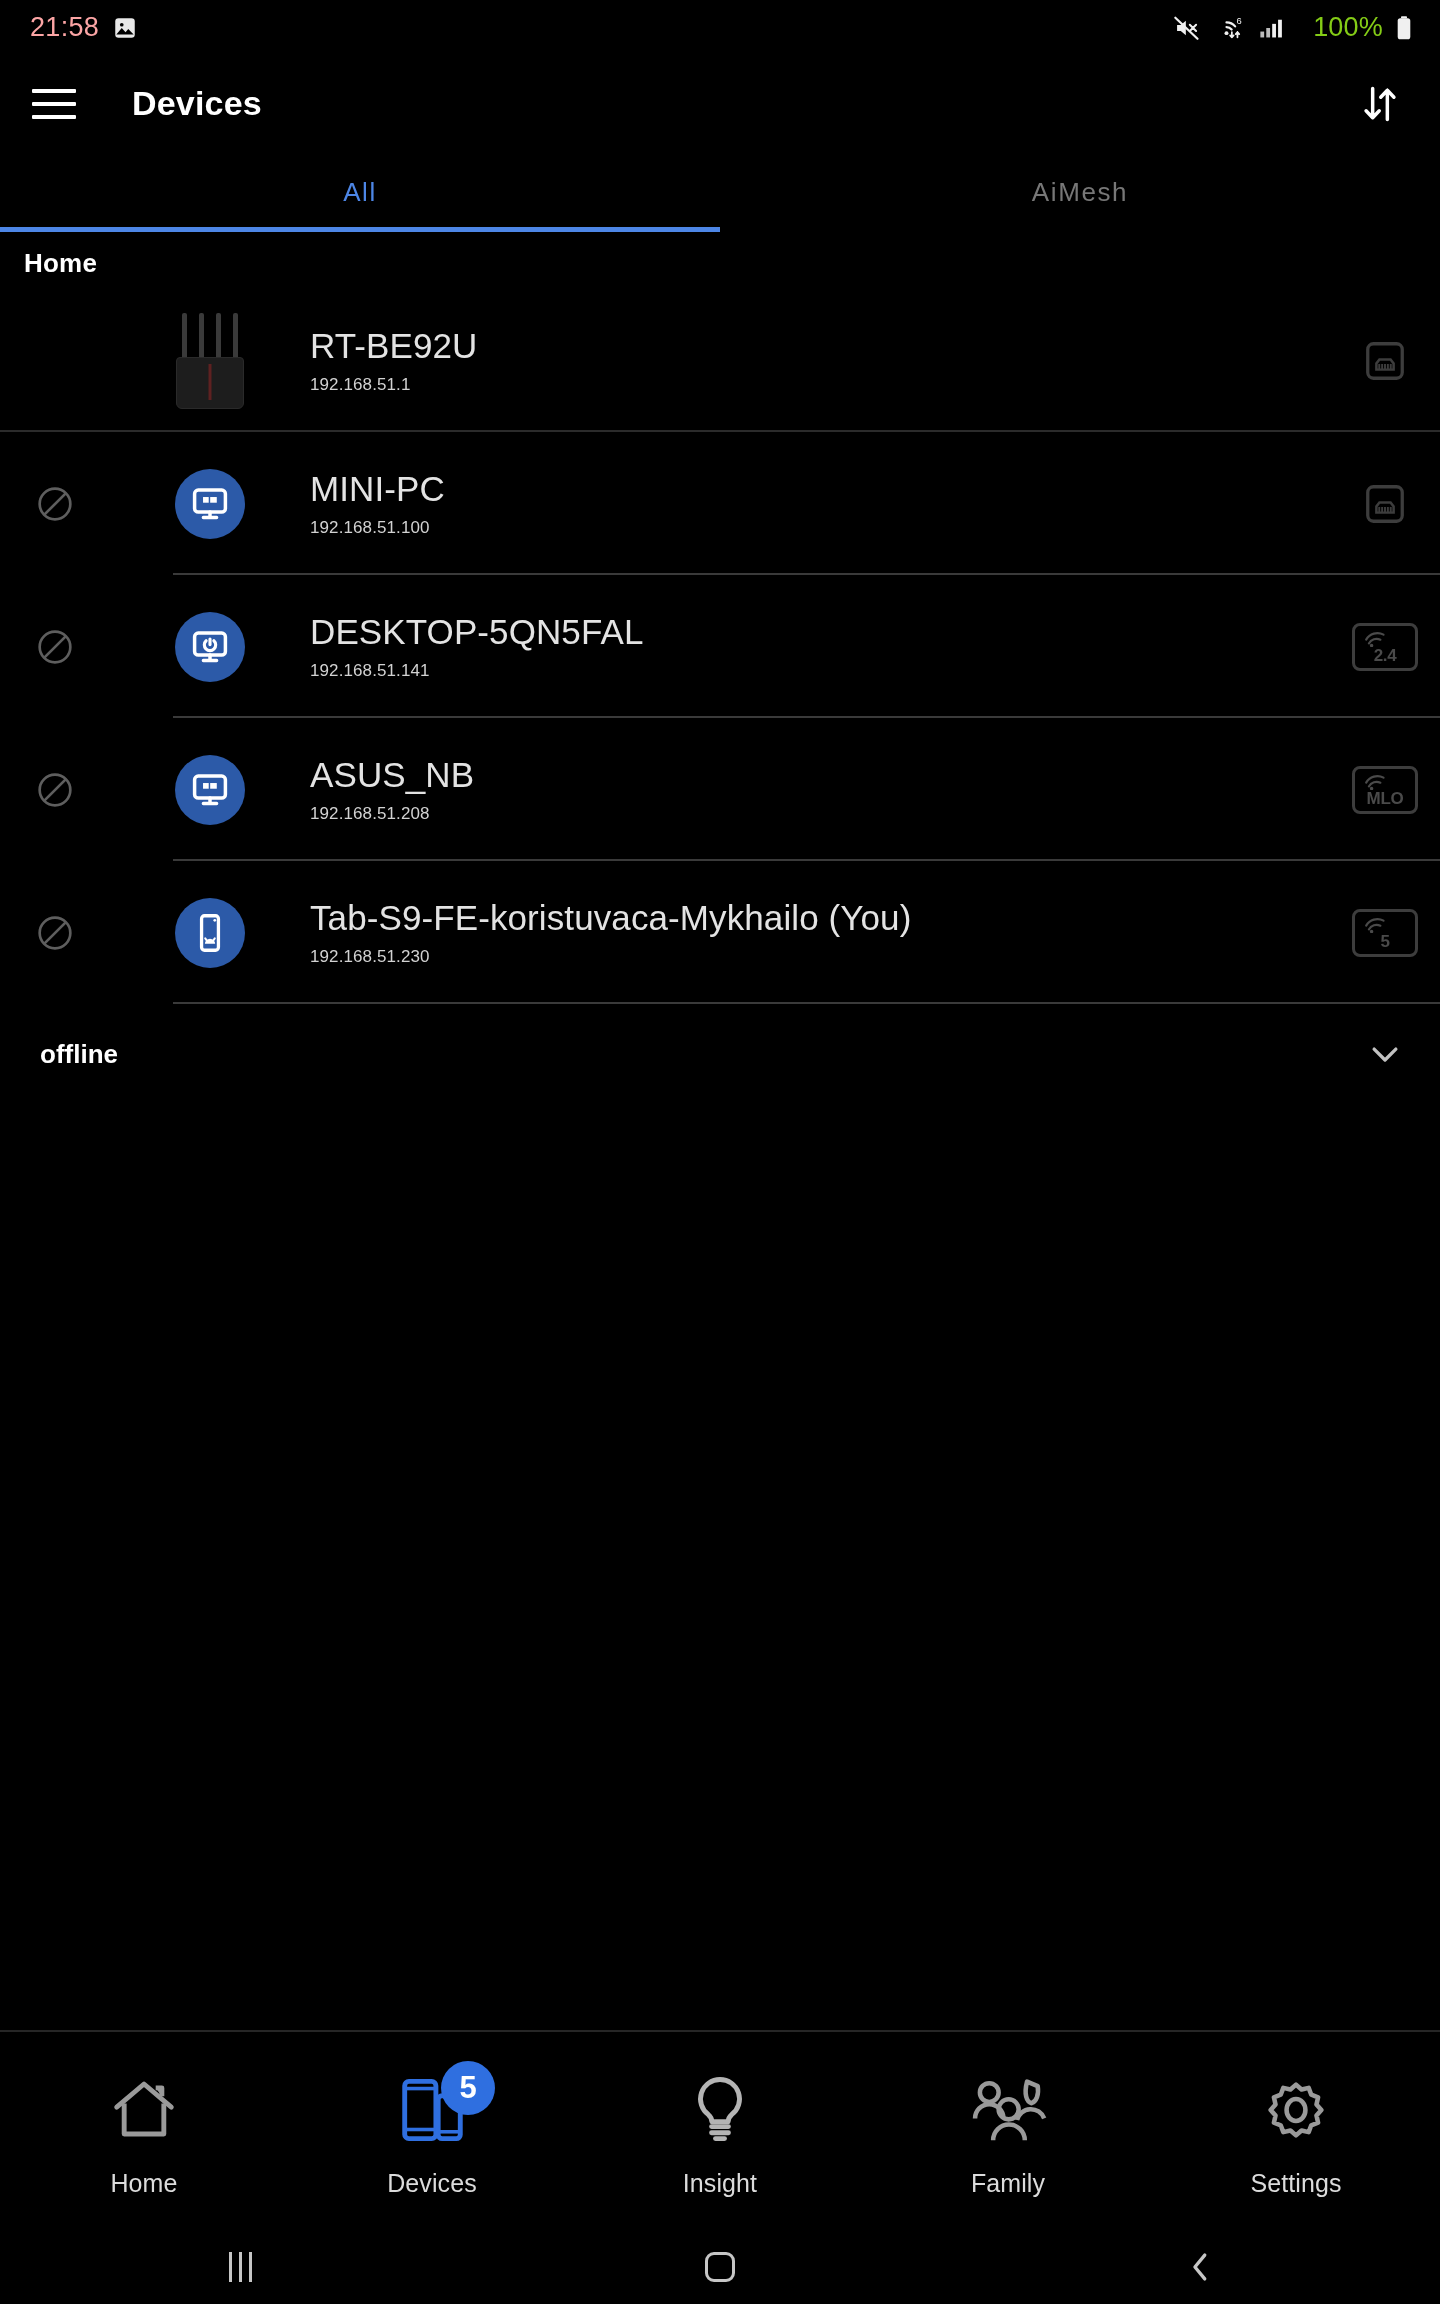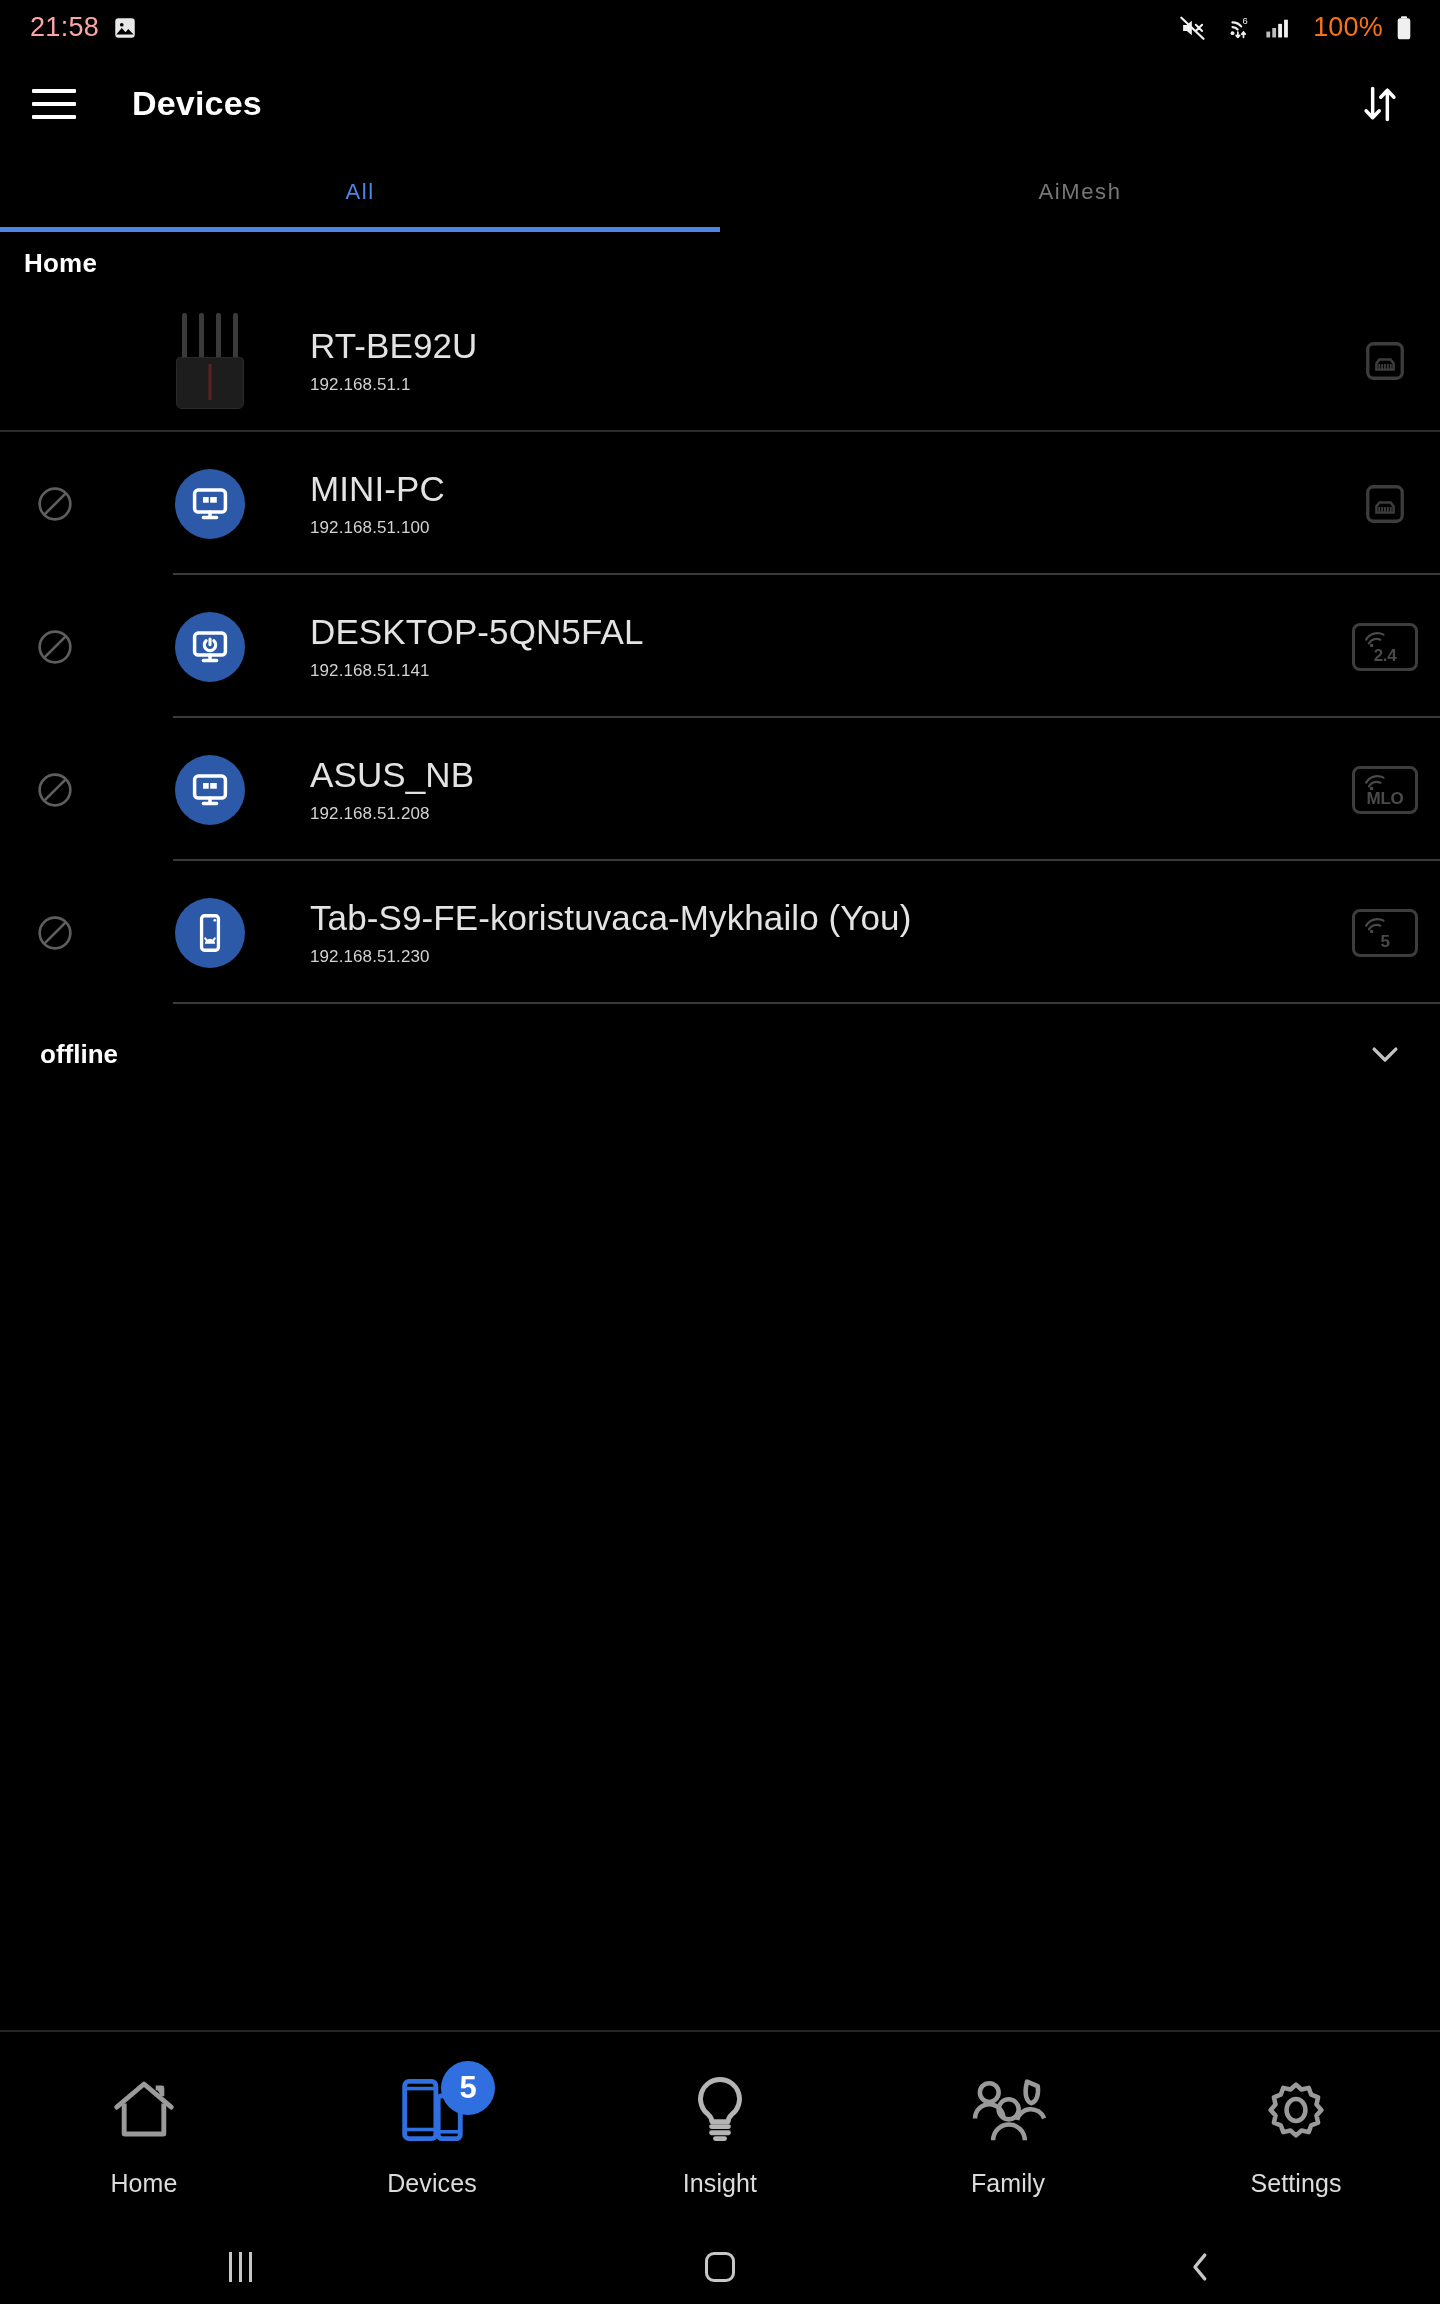--- a/index.html
+++ b/index.html
@@ -9,34 +9,34 @@
     font-family:"Liberation Sans", sans-serif;
     overflow:hidden;
   }
   .screen { width:1440px; height:2304px; display:flex; flex-direction:column; background:#000; position:relative; }
 
   
   .statusbar { height:55px; flex:0 0 55px; display:flex; align-items:center; justify-content:space-between; padding:0 26px 0 30px; }
   .sb-left { display:flex; align-items:center; gap:13px; }
   .sb-time { font-size:27px; color:#fca5a5; letter-spacing:.3px; }
   .sb-right { display:flex; align-items:center; gap:11px; }
-  .sb-pct { font-size:27px; color:#f97316; letter-spacing:.2px; margin-left:12px; }
+  .sb-pct { font-size:27px; color:#84cc16; letter-spacing:.2px; margin-left:18px; }
   .icn { display:block; }
 
   
   .appbar { height:97px; flex:0 0 97px; display:flex; align-items:center; padding:0 30px 0 32px; }
   .hamburger { width:48px; height:48px; display:flex; flex-direction:column; justify-content:center; gap:9px; cursor:pointer; }
   .hamburger i { display:block; width:44px; height:4px; background:#fff; border-radius:1px; }
   .appbar-title { font-size:34px; font-weight:bold; color:#fff; margin-left:52px; letter-spacing:.2px; }
   .appbar-spacer { flex:1; }
   .sort-btn { width:60px; height:60px; display:flex; align-items:center; justify-content:center; cursor:pointer; }
 
   
   .tabs { height:80px; flex:0 0 80px; display:flex; position:relative; }
-  .tab { flex:1; display:flex; align-items:center; justify-content:center; font-size:22px; letter-spacing:1.6px; cursor:pointer;text-align:center; }
+  .tab { flex:1; display:flex; align-items:center; justify-content:center; font-size:26px; letter-spacing:1.6px; cursor:pointer;text-align:center; }
   .tab.active { color:#4d86e6; }
   .tab.inactive { color:#777777; }
   .tab-underline { position:absolute; bottom:0; left:0; width:50%; height:5px; background:#4d86e6; }
 
   
   .section-head { font-size:26px; font-weight:bold; color:#fff; padding:16px 0 10px 24px; letter-spacing:.2px; }
 
   
   .list { flex:0 0 auto; }
   .row { height:143px; display:flex; align-items:center; position:relative;gap:40px; }

